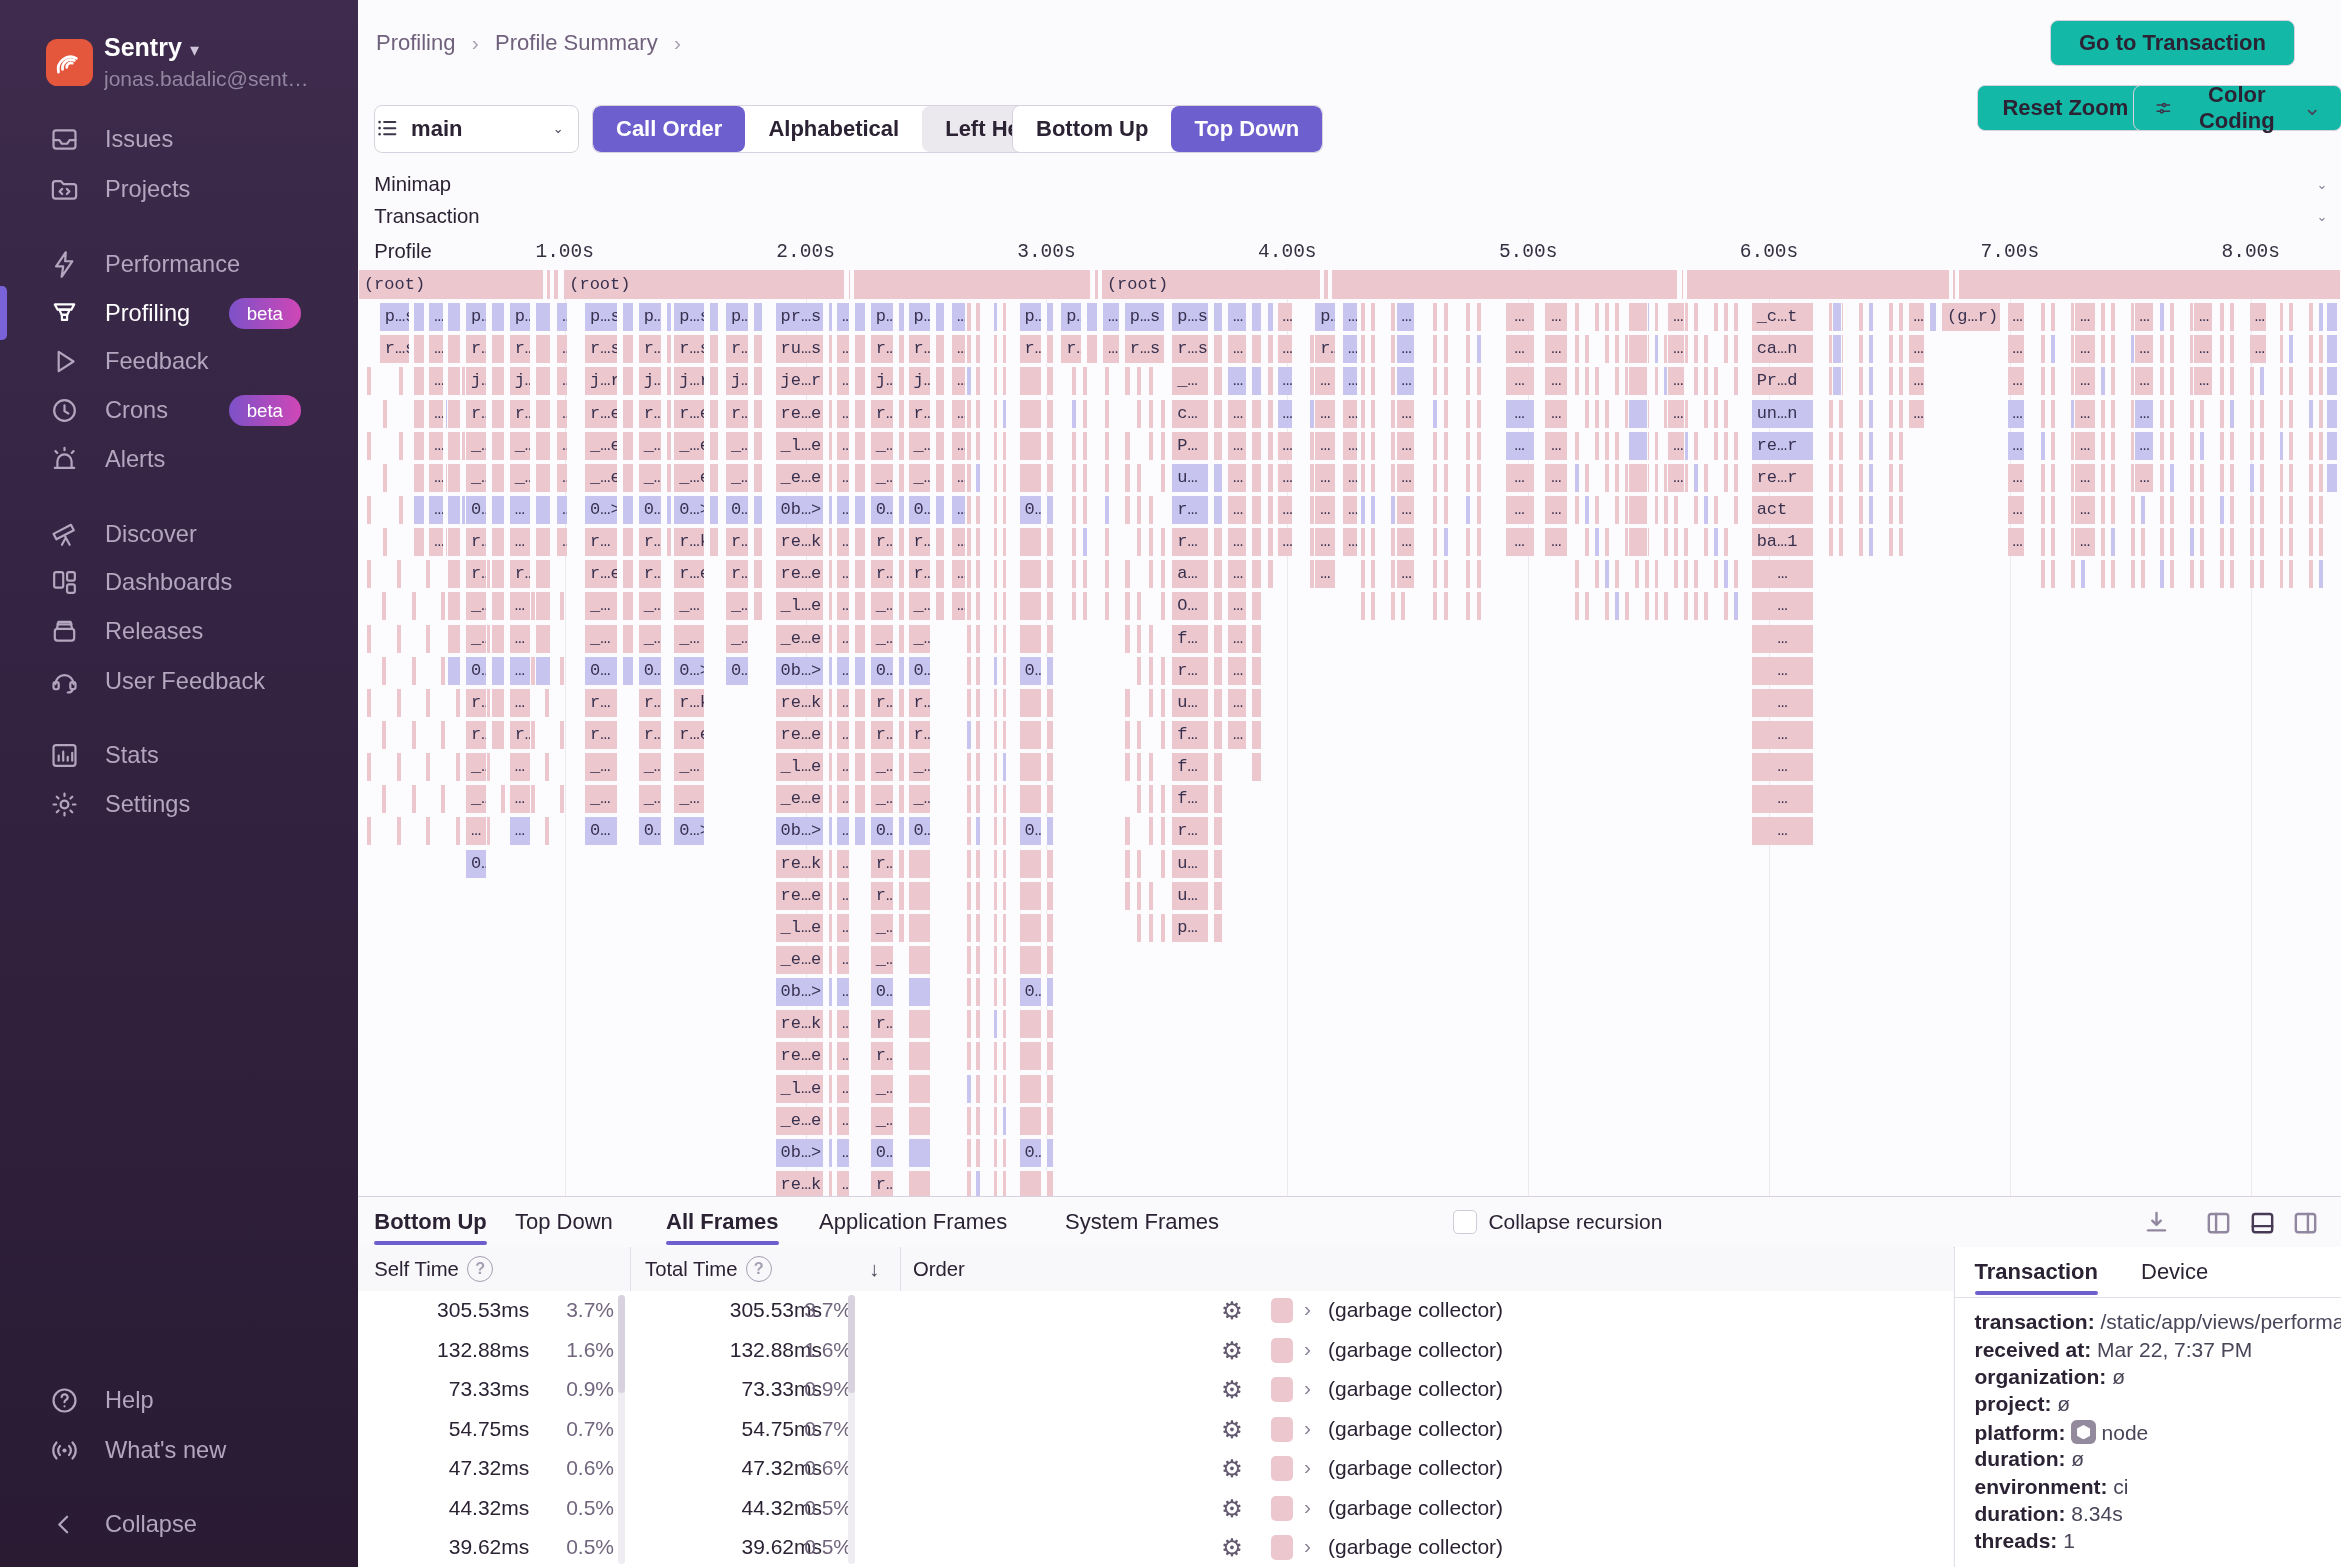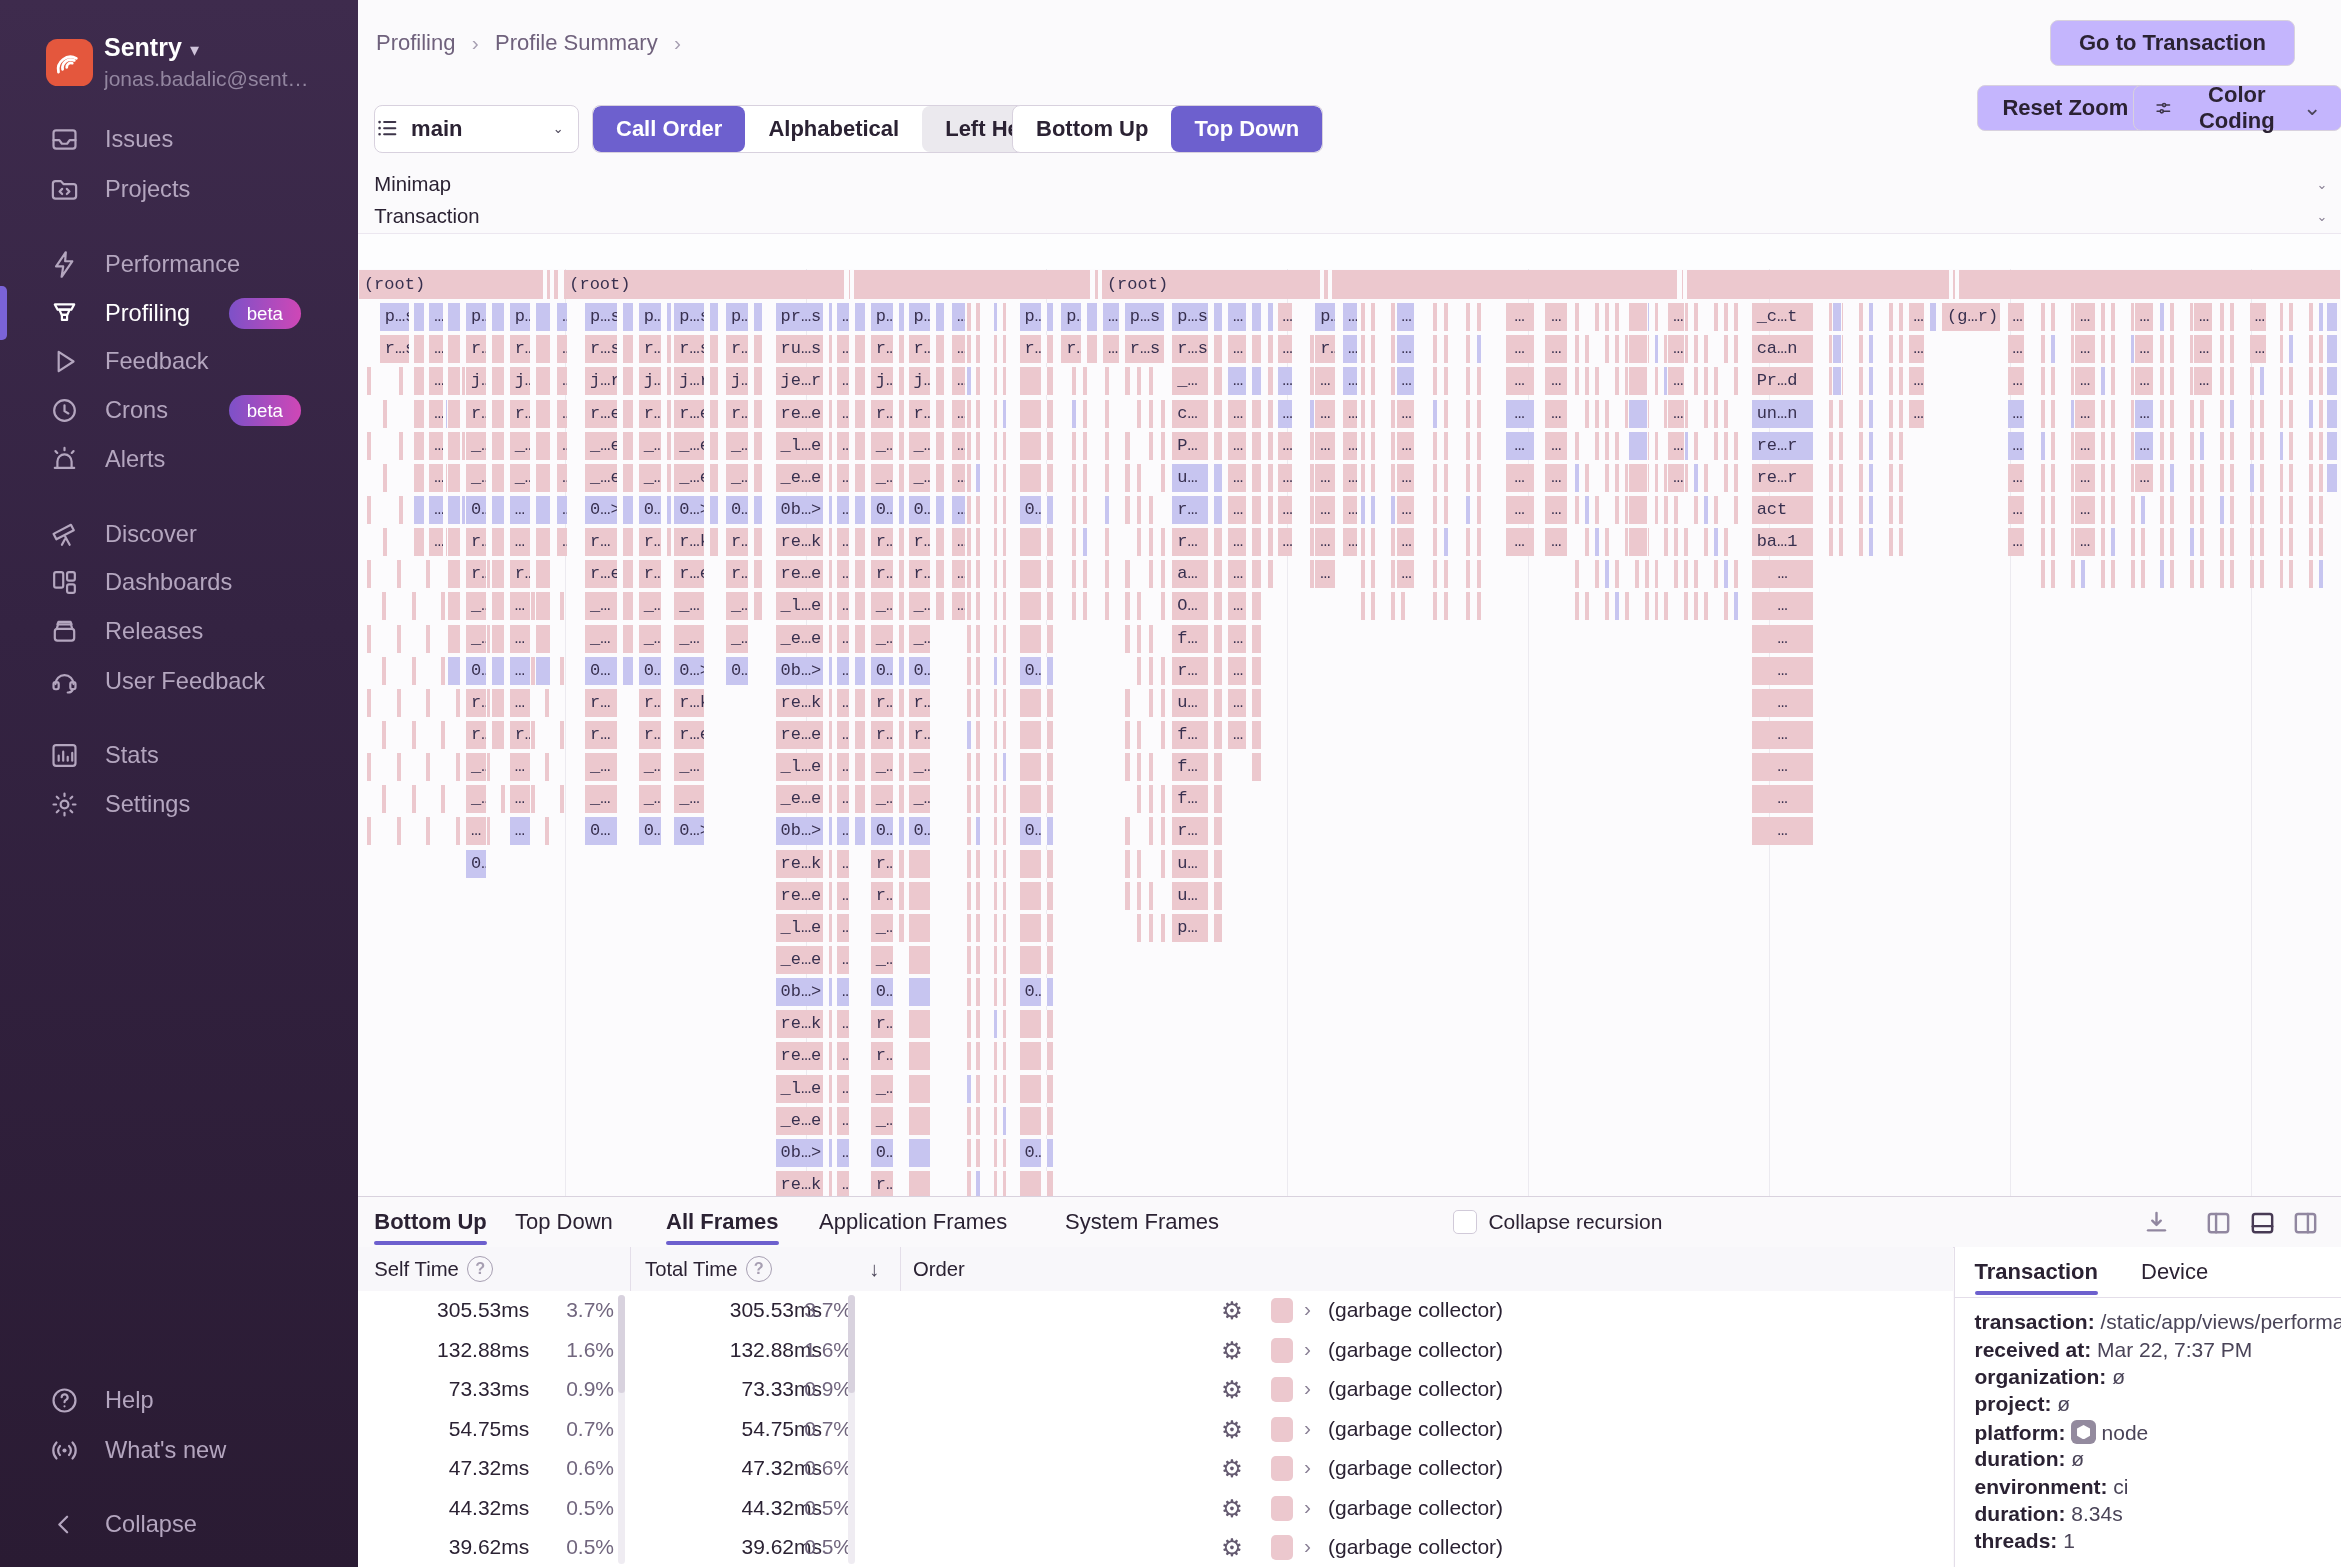--- a/index.html
+++ b/index.html
@@ -16,21 +16,21 @@
   .sb-item.active{color:#fff;}
   .sb-beta{margin-left:auto;margin-right:57px;background:linear-gradient(90deg,#7d51c8,#cf47b6);color:#fff;font-size:18.7px;padding:4.1px 18px;border-radius:813px;}
   .sb-active-bar{position:absolute;left:0;top:286px;width:7.3px;height:54px;border-radius:0 4.9px 4.9px 0;background:#7a63d8;}
   .sb-item svg{stroke:currentColor;fill:none;stroke-width:1.7;stroke-linecap:round;stroke-linejoin:round;width:31px;height:31px;}
   
   #main{position:absolute;left:358px;top:0;width:1984px;height:1567px;background:#fdfdfe;}
   #topbar{position:absolute;left:0;top:0;width:1984px;height:85px;background:#fbfafc;border-bottom:0.8px solid #e8e2ec;}
   .crumbs{position:absolute;left:18px;top:0;height:85px;display:flex;align-items:center;font-size:22px;color:#6f617c;}
   .crumbs .sep{margin:0 16.3px;color:#a79fb2;font-size:21px;}
   .crumbs .cur{color:#2b2233;font-weight:700;}
-  .btn{display:inline-flex;align-items:center;justify-content:center;background:#c4b5fd;border:1.2px solid #d8d1de;border-radius:8.1px;font-size:22px;font-weight:700;color:#2b2233;box-sizing:border-box;cursor:pointer;}
+  .btn{display:inline-flex;align-items:center;justify-content:center;background:#14b8a6;border:1.2px solid #d8d1de;border-radius:8.1px;font-size:22px;font-weight:700;color:#2b2233;box-sizing:border-box;cursor:pointer;}
   #go-btn{position:absolute;right:47px;top:20.3px;height:46px;padding:0 28px;}
   
   #toolbar{position:absolute;left:0;top:85px;width:1984px;height:84px;background:#fbfafc;border-bottom:0.8px solid #e8e2ec;}
   .tb{position:absolute;top:19.5px;height:46px;}
   #thread-dd{left:16.3px;width:203px;border:1.2px solid #d8d1de;border-radius:8.1px;background:#fff;display:flex;align-items:center;cursor:pointer;}
   #thread-dd .lbl{font-size:22px;font-weight:700;margin-left:11.4px;}
   #thread-dd .chev{margin-left:auto;margin-right:14.6px;color:#4a4458;}
   .seg{display:flex;border:1.2px solid #d8d1de;border-radius:8.1px;background:#fff;overflow:hidden;}
   .seg .opt{display:flex;align-items:center;justify-content:center;padding:0 23px;font-size:22px;font-weight:700;color:#2b2233;cursor:pointer;}
   .seg .opt.on{background:#6d60ce;color:#fff;border-radius:8.1px;}
@@ -309,20 +309,33 @@
       </button>
     </div>
 
     <div class="secrow" id="sec-minimap">
       <span class="t">Minimap</span>
         <span class="chev">⌄</span>
     </div>
     <div class="secrow" id="sec-transaction">
       <span class="t">Transaction</span>
         <span class="chev">⌄</span>
+    </div>
+    <div class="secrow" id="sec-profile">
+      <span class="t">Profile</span>
+      <div class="ticks" id="ticks">
+          <span class="tick" style="left: 10.42%;">1.00s</span>
+          <span class="tick" style="left: 22.56%;">2.00s</span>
+          <span class="tick" style="left: 34.7%;">3.00s</span>
+          <span class="tick" style="left: 46.84%;">4.00s</span>
+          <span class="tick" style="left: 58.98%;">5.00s</span>
+          <span class="tick" style="left: 71.12%;">6.00s</span>
+          <span class="tick" style="left: 83.26%;">7.00s</span>
+          <span class="tick" style="left: 95.4%;">8.00s</span>
+        </div>
     </div>
 
     <div id="flame">
         <div class="grid" style="left: 10.42%;"></div>
         <div class="grid" style="left: 22.56%;"></div>
         <div class="grid" style="left: 34.7%;"></div>
         <div class="grid" style="left: 46.84%;"></div>
         <div class="grid" style="left: 58.98%;"></div>
         <div class="grid" style="left: 71.12%;"></div>
         <div class="grid" style="left: 83.26%;"></div>

